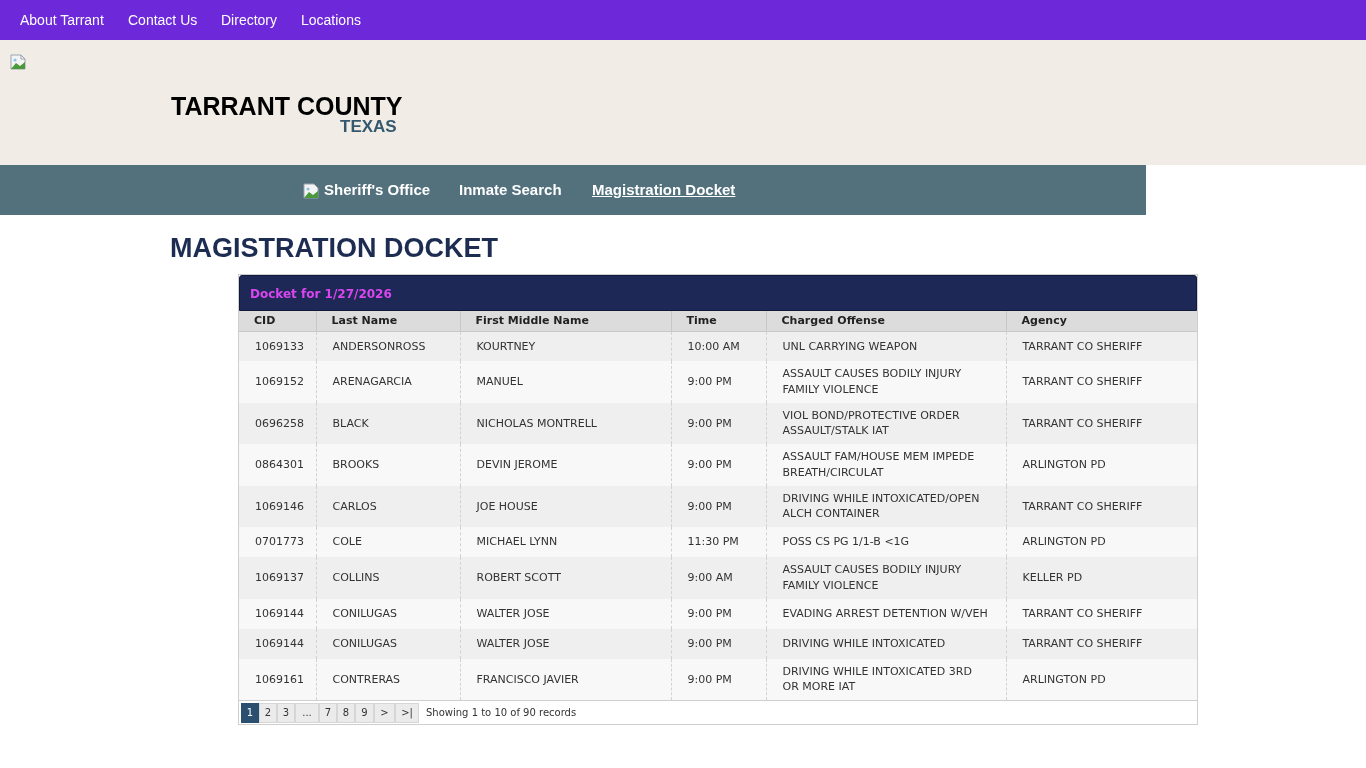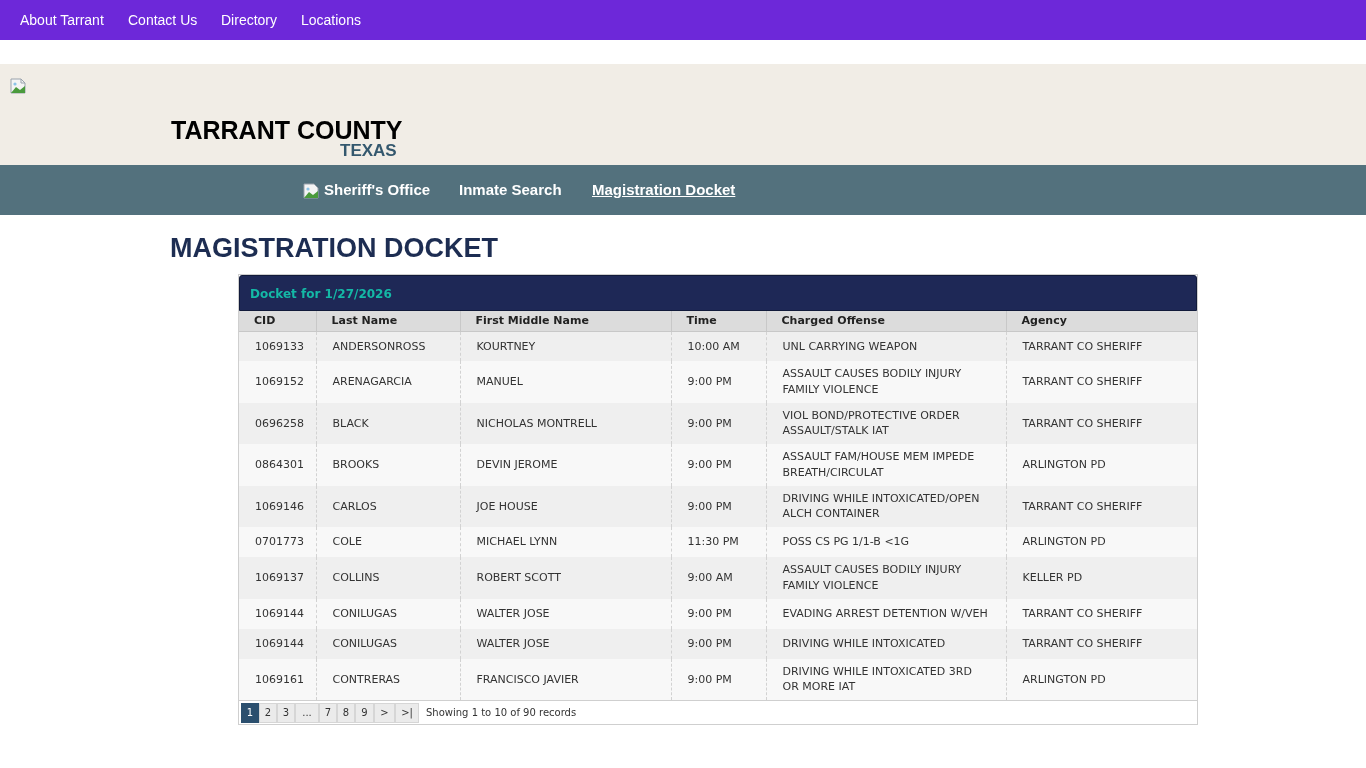--- a/index.html
+++ b/index.html
@@ -2,34 +2,34 @@
 <html><head>
 <meta charset="utf-8">
 <style>
   * { box-sizing: border-box; margin: 0; padding: 0; }
   html, body { width: 1366px; height: 768px; overflow: hidden; background: #ffffff; }
   body { font-family: "Liberation Sans", sans-serif; color: #222; position: relative; }
 
   .topnav { position: absolute; left: 0; top: 0; width: 1366px; height: 40px; background: #6d28d9; }
   .topnav a { position: absolute; top: 12px; color: #ffffff; font-size: 14px; text-decoration: none; font-family: "Liberation Sans", sans-serif; }
 
-  .banner { position: absolute; left: 0; top: 40px; width: 1366px; height: 125px; background: #f1ede6; margin-top: 24px; }
+  .banner { position: absolute; left: 0; top: 40px; width: 1366px; height: 125px; background: #f1ede6; }
   .broken-img { position: absolute; left: 10px; top: 14px; width: 16px; height: 16px; }
   .brand-title { position: absolute; left: 171px; top: 52px; font-size: 25px; font-weight: bold; color: #000; letter-spacing: 0px; font-family: "Liberation Sans", sans-serif; }
   .brand-sub { position: absolute; left: 340px; top: 77px; font-size: 17px; font-weight: bold; color: #34586e; font-family: "Liberation Sans", sans-serif; }
 
-  .subnav { position: absolute; left: 0; top: 165px; width: 1366px; height: 50px; background: #53717d; }
+  .subnav { position: absolute; left: 0; top: 165px; width: 1146px; height: 50px; background: #53717d; }
   .subnav .item { position: absolute; top: 16px; color: #fff; font-size: 15px; font-weight: bold; text-decoration: none; font-family: "Liberation Sans", sans-serif; }
   .subnav .item.active { text-decoration: underline; }
   .subnav .sheriff-icon { position: absolute; left: 303px; top: 18px; width: 16px; height: 16px; }
 
   .page-title { position: absolute; left: 170px; top: 233px; font-size: 27px; font-weight: bold; color: #1d2d52; font-family: "Liberation Sans", sans-serif; }
 
   .docket { position: absolute; left: 238px; top: 274px; width: 960px; border: 1px solid #cfcfcf; }
-  .docket-head { height: 36px; background: #1e2856; border: 1px solid #111a3a; border-radius: 3px 3px 0 0; color: #14b8a6; font-family: "DejaVu Sans", sans-serif; font-weight: bold; font-size: 12px; padding: 11px 10px; }
+  .docket-head { height: 36px; background: #1e2856; border: 1px solid #111a3a; border-radius: 3px 3px 0 0; color: #d946ef; font-family: "DejaVu Sans", sans-serif; font-weight: bold; font-size: 12px; padding: 11px 10px; }
   table { border-collapse: collapse; width: 958px; font-family: "DejaVu Sans", sans-serif; font-size: 11px; table-layout: fixed; }
   th { background: #dcdcdc; height: 20px; text-align: left; padding: 0 15px; font-weight: bold; color: #222; border-right: 1px solid #c8c8c8; border-bottom: 1px solid #c8c8c8; }
   td { padding: 0 16px; color: #333; border-right: 1px dashed #d2d2d2; vertical-align: middle; line-height: 15.5px; }
   th:last-child, td:last-child { border-right: none; }
   tr.odd td { background: #efefef; }
   tr.even td { background: #f8f8f8; }
   tr.h1 td { height: 30px; }
   tr.h2 td { height: 41.5px; }
 
   .pager { height: 24px; background: #fff; border-top: 1px solid #cfcfcf; position: relative; font-family: "DejaVu Sans", sans-serif; font-size: 10px; }

